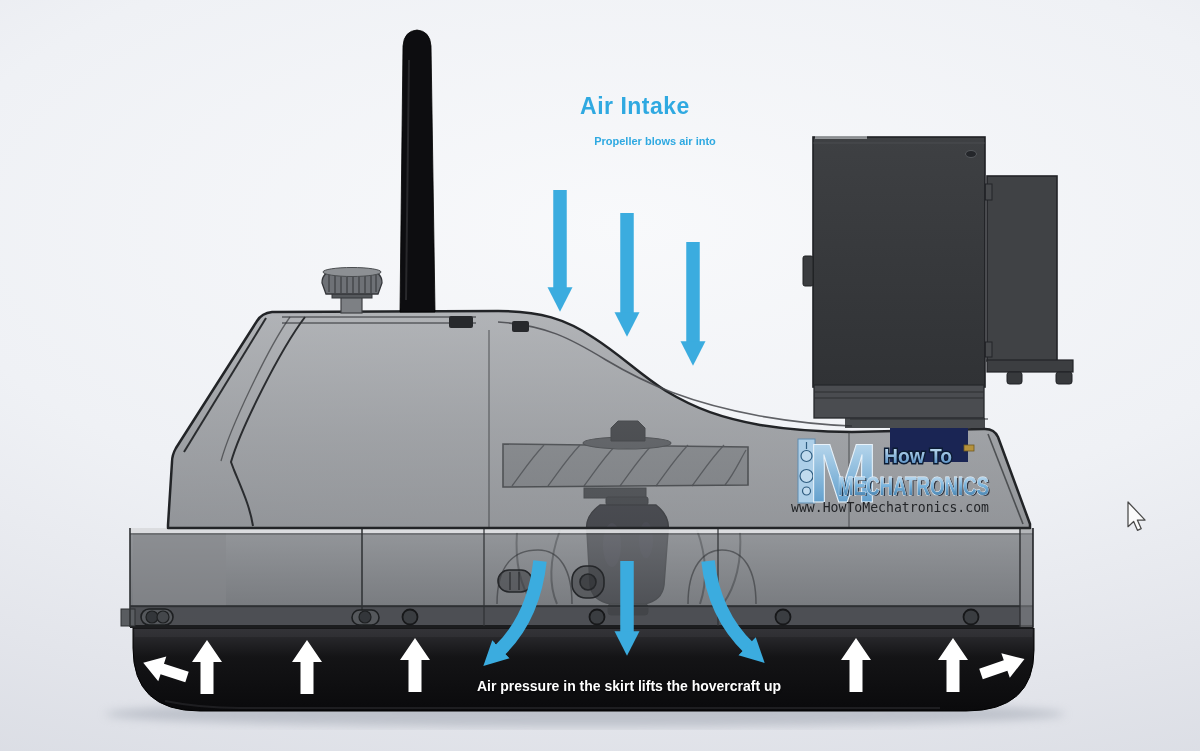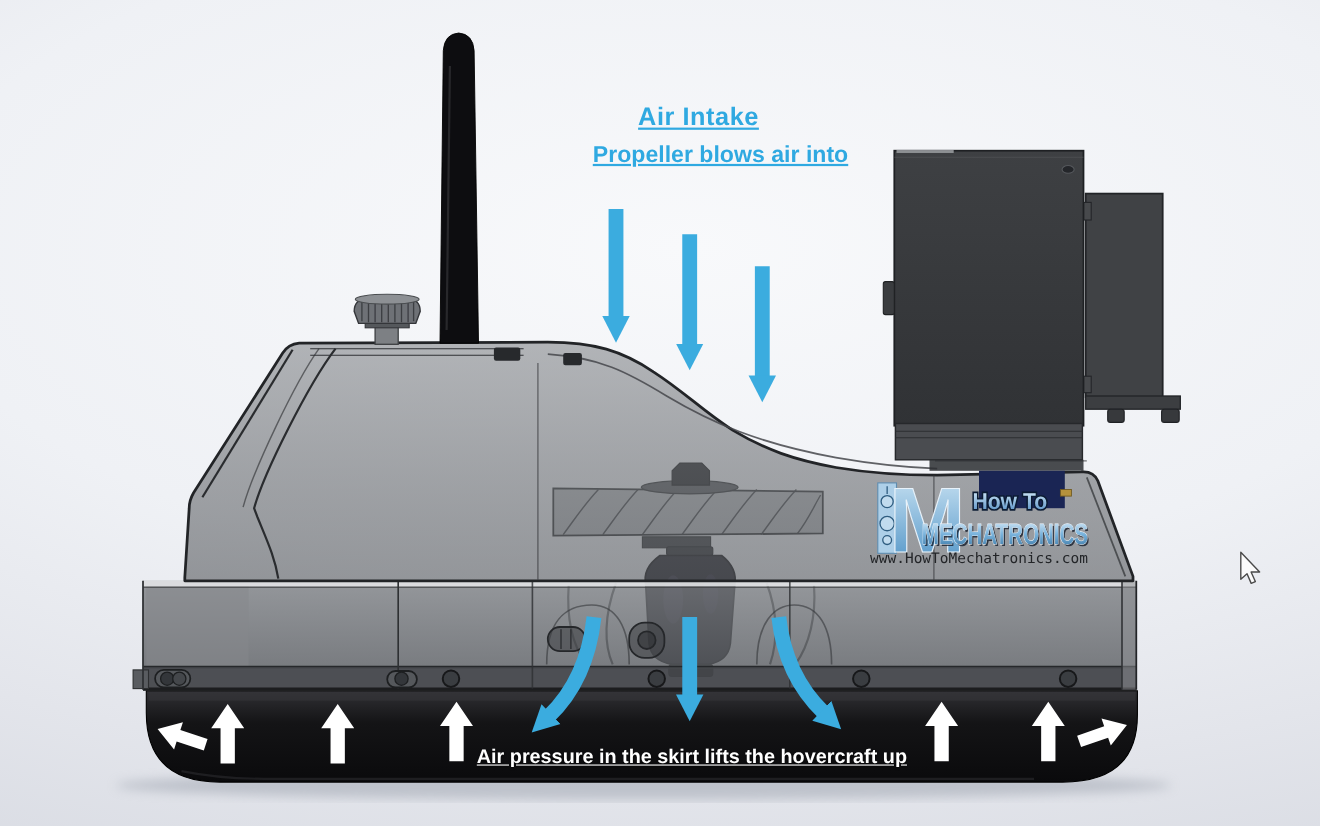--- a/index.html
+++ b/index.html
@@ -2,24 +2,24 @@
 <html><head>
 <meta charset="utf-8">
 <style>
   html,body{margin:0;padding:0;}
   .stage{
     position:relative;width:1200px;height:751px;overflow:hidden;
     background:radial-gradient(ellipse 130% 90% at 52% 30%, #f8f9fb 0%, #eff1f5 45%, #e3e5eb 72%, #d5d8e0 100%);
     font-family:"Liberation Sans", sans-serif;
   }
   .stage svg{position:absolute;left:0;top:0;}
-  .note{position:absolute;transform:translateX(-50%);text-align:center;white-space:nowrap;text-decoration:underline;}
+  .note{position:absolute;transform:translateX(-50%);text-align:center;white-space:nowrap;}
   .note-title{font-size:23px;font-weight:bold;color:#2fa9e1;letter-spacing:.5px;}
-  .note-sub{font-size:21px;line-height:20px;font-weight:bold;color:#2fa9e1;padding-left:40px;}
-  .skirt-caption{font-size:18px;font-weight:bold;color:#ffffff;text-shadow:0 1px 2px rgba(0,0,0,.6);}
+  .note-sub{font-size:11px;line-height:20px;font-weight:bold;color:#2fa9e1;padding-left:40px;}
+  .skirt-caption{font-size:14px;font-weight:bold;color:#ffffff;text-shadow:0 1px 2px rgba(0,0,0,.6);}
   text{user-select:none;}
 </style>
 </head>
 <body>
 
 <div class="stage">
 
 <svg width="1200" height="751" viewBox="0 0 1200 751">
   <defs>
     <linearGradient id="canopyGrad" x1="0" y1="0" x2="0" y2="1">

